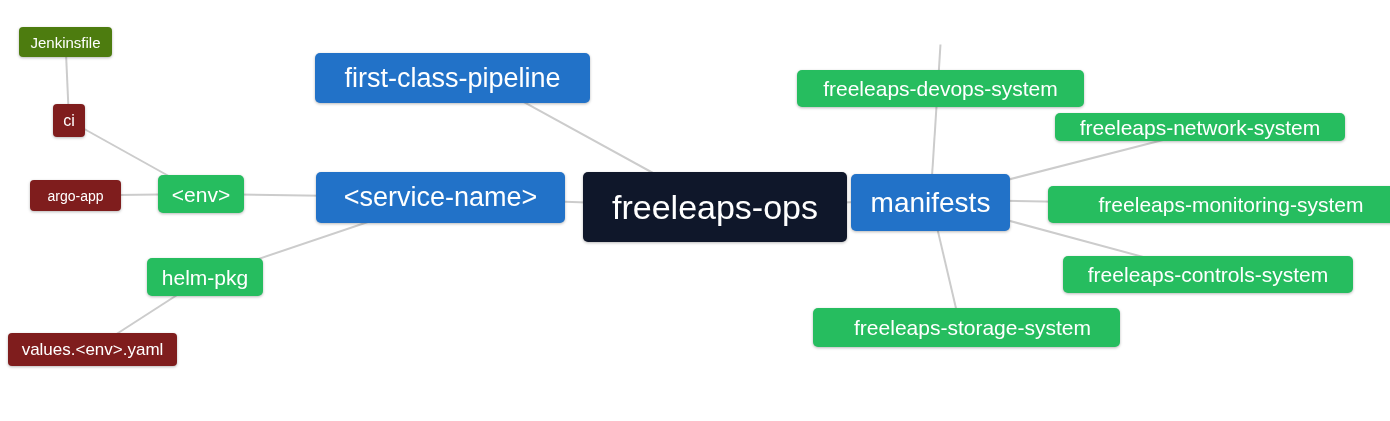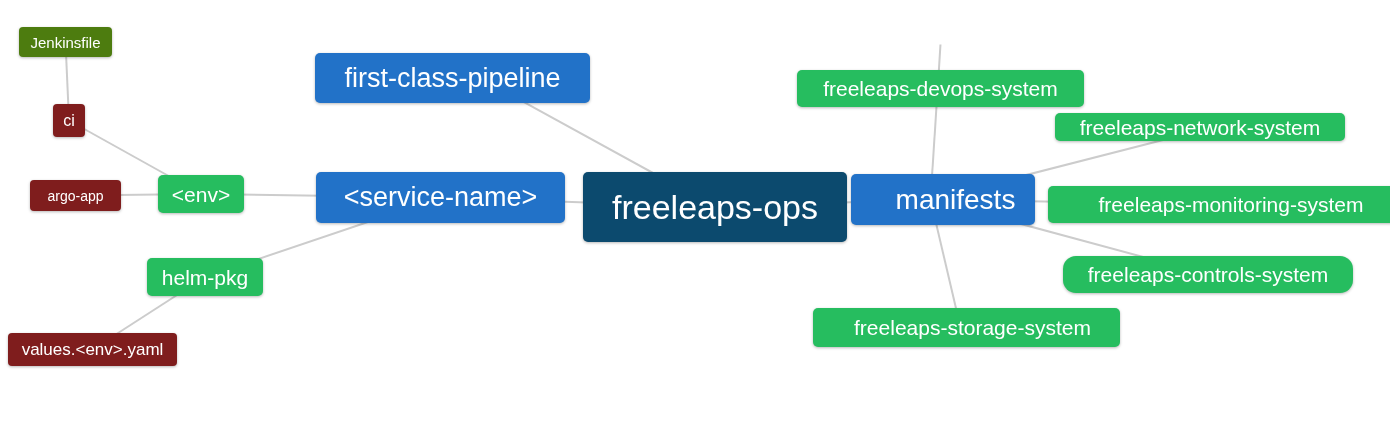--- a/index.html
+++ b/index.html
@@ -27,40 +27,40 @@
     align-items: center;
     justify-content: center;
     color: #ffffff;
     white-space: nowrap;
     border-radius: 5px;
     box-shadow: 0 1px 3px rgba(0,0,0,0.28);
     cursor: pointer;
     user-select: none;
     line-height: 1;
   }
-  .c-dark   { background: #0c4a6e; }
+  .c-dark   { background: #0f172a; }
   .c-blue   { background: #2272C8; }
   .c-green  { background: #26BD5F; }
   .c-red    { background: #7f1d1d; }
   .c-orange { background: #4d7c0f; }
 
   #n-jenkinsfile { left: 19px;   top: 27px;  width: 93px;  height: 30px; font-size: 15px; border-radius: 4px; }
   #n-ci          { left: 53px;   top: 104px; width: 32px;  height: 33px; font-size: 16px; border-radius: 4px; }
   #n-argo-app    { left: 30px;   top: 180px; width: 91px;  height: 31px; font-size: 14px; border-radius: 4px; }
   #n-env         { left: 158px;  top: 175px; width: 86px;  height: 38px; font-size: 21px; }
   #n-helm-pkg    { left: 147px;  top: 258px; width: 116px; height: 38px; font-size: 21px; }
   #n-values      { left: 8px;    top: 333px; width: 169px; height: 33px; font-size: 17px; border-radius: 4px; }
   #n-pipeline    { left: 315px;  top: 23px;  width: 275px; height: 50px; font-size: 27px; margin-top: 30px; }
   #n-service     { left: 316px;  top: 172px; width: 249px; height: 51px; font-size: 27px; }
   #n-ops         { left: 583px;  top: 172px; width: 264px; height: 70px; font-size: 34px; }
-  #n-manifests   { left: 851px;  top: 174px; width: 159px; height: 51px; font-size: 28px; padding-left: 25px; }
+  #n-manifests   { left: 851px;  top: 174px; width: 159px; height: 57px; font-size: 28px; }
   #n-devops      { left: 797px;  top: 26px;  width: 287px; height: 37px; font-size: 21px; margin-top: 44px; }
   #n-network     { left: 1055px; top: 113px; width: 290px; height: 28px; font-size: 21px; }
   #n-monitoring  { left: 1048px; top: 186px; width: 366px; height: 37px; font-size: 21px; }
-  #n-controls    { left: 1063px; top: 256px; width: 290px; height: 37px; font-size: 21px; border-radius: 13px; }
+  #n-controls    { left: 1063px; top: 256px; width: 290px; height: 37px; font-size: 21px; }
   #n-storage     { left: 813px;  top: 308px; width: 295px; height: 39px; font-size: 21px; padding-left: 12px; }
 </style>
 </head>
 <body>
 
 <div class="canvas">
 
   <svg class="edges" width="1390" height="421" viewBox="0 0 1390 421">
     <g stroke="#CCCCCC" stroke-width="2" fill="none">
       <line x1="65.5" y1="42" x2="69" y2="120.5"></line>

